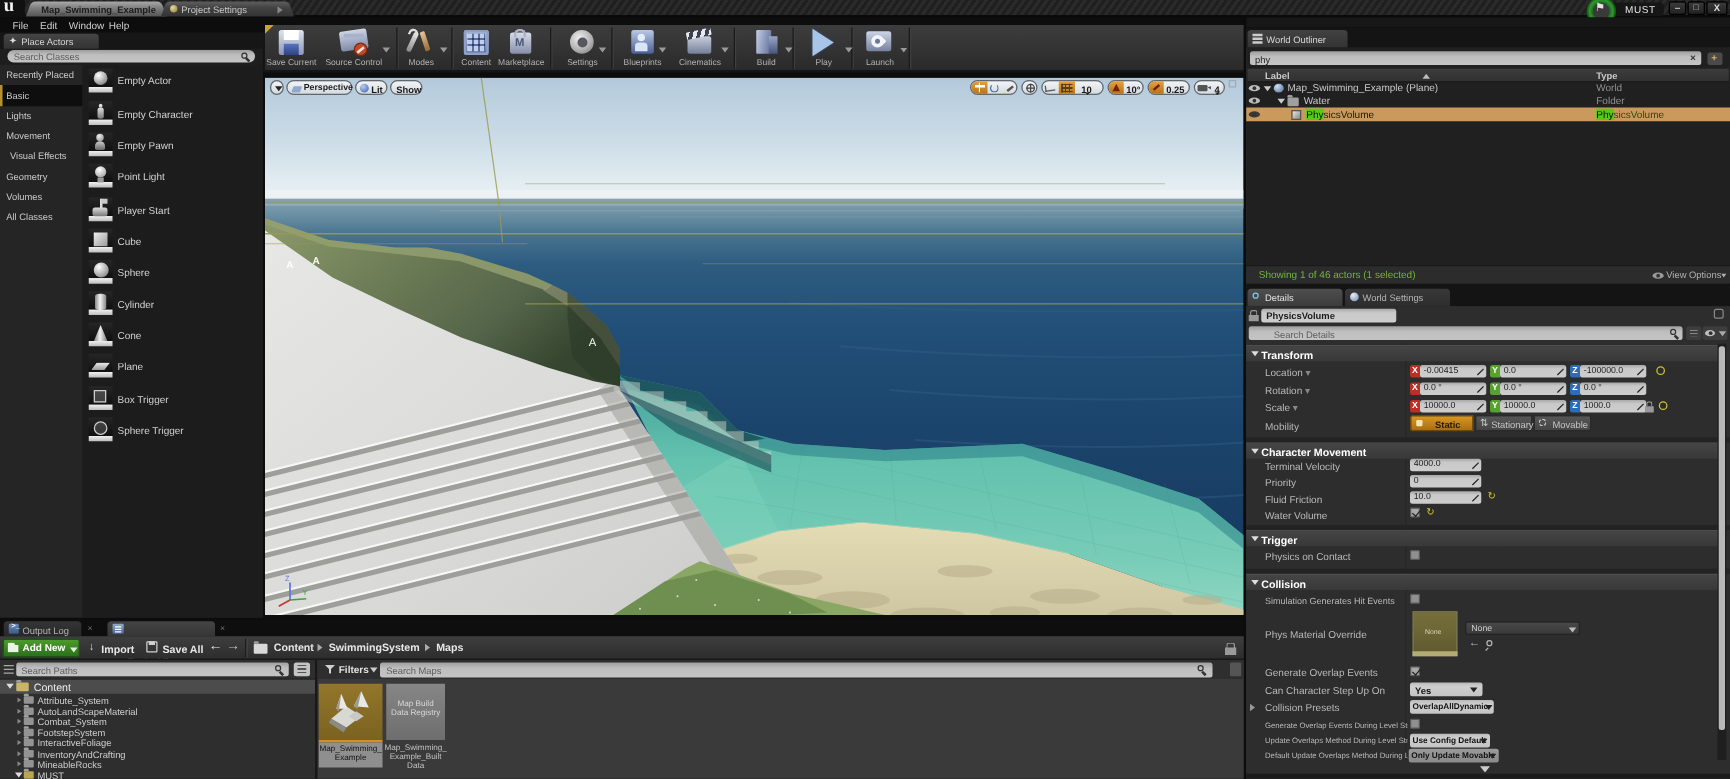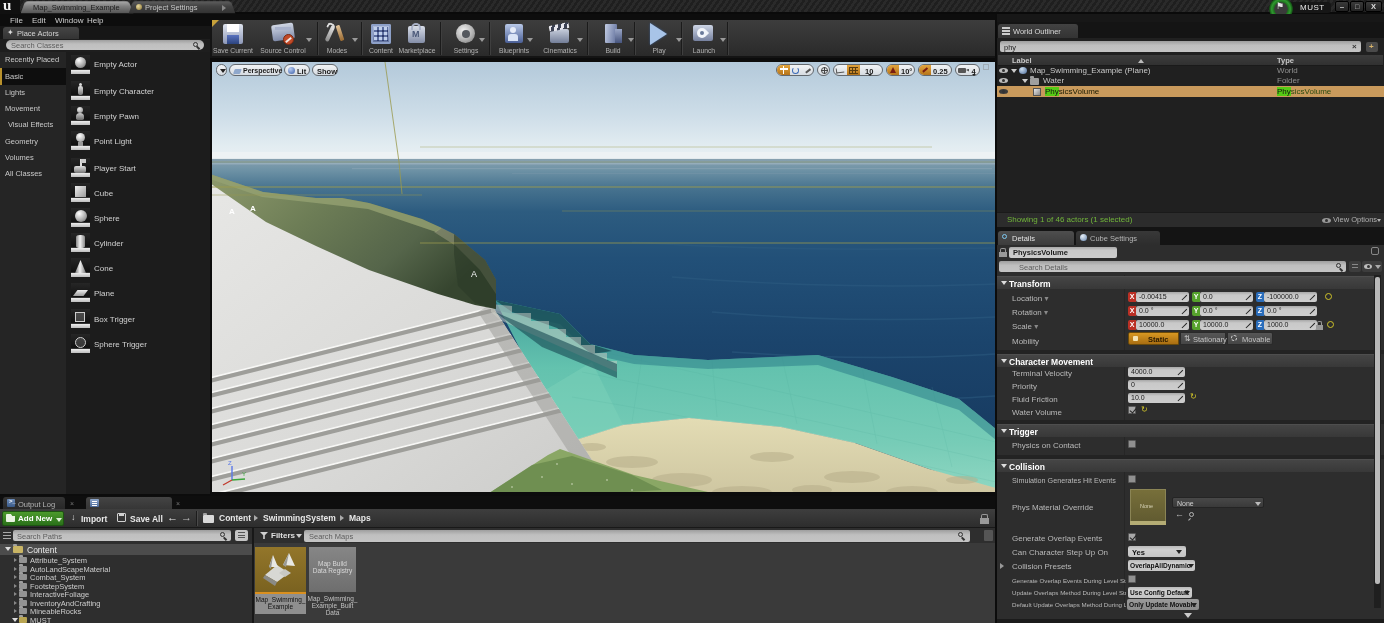--- a/index.html
+++ b/index.html
@@ -34,21 +34,21 @@
 .trow{position:absolute;font-size:7.5px;color:#cdcdcd}
 .bc{position:absolute;top:513px;font-size:8.5px;font-weight:bold;color:#e8e8e8}
 </style></head><body>
 
 <div class="a" style="left:0;top:0;width:1384px;height:14px;background:repeating-linear-gradient(125deg,#2a2a2a 0 2.5px,#1f1f1f 2.5px 5px)"></div>
 <div class="a" style="left:0;top:12px;width:1384px;height:3px;background:#0a0a0a"></div>
 <div class="a" style="left:0;top:0;width:20px;height:14px;background:#101010;color:#f2f2f2;font-family:'Liberation Serif',serif;font-weight:bold;font-size:15px">
     <span style="position:absolute;left:3px;top:-3px">u</span>
   </div>
 <div class="a" style="left:23px;top:1px;width:108px;height:12px;background:linear-gradient(#a9a9a9,#7e7e7e 45%,#555);border-radius:3px 3px 0 0;transform:perspective(20px) rotateX(8deg)"></div>
-<div class="tx" style="left:33px;top:3px;font-size:7.5px;color:#1c1c1c;font-weight:normal">Map_Swimming_Example</div>
+<div class="tx" style="left:33px;top:3px;font-size:7.5px;color:#1c1c1c;font-weight:bold">Map_Swimming_Example</div>
 <div class="a" style="left:131px;top:1px;width:102px;height:12px;background:linear-gradient(#5e5e5e,#424242 45%,#333);border-radius:3px 3px 0 0;transform:perspective(20px) rotateX(8deg)"></div>
 <div class="a" style="left:136px;top:4px;width:6px;height:6px;border-radius:50%;background:radial-gradient(circle at 35% 35%,#e8d9a0,#8a7430)"></div>
 <div class="tx" style="left:145px;top:3px;font-size:7.5px;color:#c9c9c9">Project Settings</div>
 <div class="carlt" style="left:222px;top:5px;border-left-color:#888"></div>
 
 <div class="a" style="left:1285px;top:2px;width:46px;height:11px;background:#161616;border-radius:3px"></div>
 <div class="tx" style="left:1300px;top:3px;font-size:8px;color:#e8e8e8;letter-spacing:.5px">MUST</div>
 <div class="a" style="left:1269px;top:-3px;width:24px;height:24px;border-radius:50%;background:radial-gradient(circle,#3a3a3a 0 38%,#1d6b1d 40%,#2f9a2f 55%,#114411 70%,transparent 72%)"></div>
 <div class="tx" style="left:1276px;top:1px;font-size:9px;color:#e5e5e5">⚑</div>
 <div class="a" style="left:1335px;top:1px;width:14px;height:11px;background:linear-gradient(#3a3a3a,#222);border:1px solid #000;border-radius:2px;color:#ccc;font-size:8px;font-weight:bold;text-align:center;line-height:9px">–</div>
@@ -475,21 +475,21 @@
 </div>
 
 <div id="details">
 <div class="a" style="left:997px;top:227px;width:387px;height:3px;background:#141414"></div>
 <div class="a" style="left:997px;top:230px;width:387px;height:15px;background:#141414"></div>
 <div class="a" style="left:998px;top:231px;width:76px;height:14px;background:linear-gradient(#4e4e4e,#3c3c3c);border-radius:3px 3px 0 0"></div>
 <div class="a" style="left:1002px;top:234px;width:5px;height:5px;border:1.2px solid #7ec8f0;border-radius:50%"></div>
 <div class="tx" style="left:1012px;top:234px;font-size:7.5px;color:#e2e2e2">Details</div>
 <div class="a" style="left:1076px;top:231px;width:84px;height:14px;background:linear-gradient(#383838,#2d2d2d);border-radius:3px 3px 0 0"></div>
 <div class="a" style="left:1080px;top:234px;width:7px;height:7px;border-radius:50%;background:radial-gradient(circle at 35% 30%,#e8f0f8,#6888b0)"></div>
-<div class="tx" style="left:1090px;top:234px;font-size:7.5px;color:#b5b5b5">Cube Settings</div>
+<div class="tx" style="left:1090px;top:234px;font-size:7.5px;color:#b5b5b5">World Settings</div>
 <div class="a" style="left:997px;top:245px;width:387px;height:378px;background:#2d2d2d"></div>
 
 <div class="a" style="left:1000px;top:248px;width:6px;height:4px;border:1px solid #999;border-radius:2px 2px 0 0;border-bottom:none"></div>
     <div class="a" style="left:999px;top:252px;width:8px;height:5px;background:#999"></div>
 <div class="inp" style="left:1009px;top:247px;width:108px;height:11px">
       <span style="position:absolute;left:4px;top:1px;font-size:7.5px;font-weight:bold">PhysicsVolume</span>
     </div>
 <div class="a" style="left:1371px;top:247px;width:8px;height:8px;border:1.2px solid #888;border-radius:2px"></div>
 
 <div class="sbox" style="left:999px;top:261px;width:347px;height:11px;border-radius:2px">

